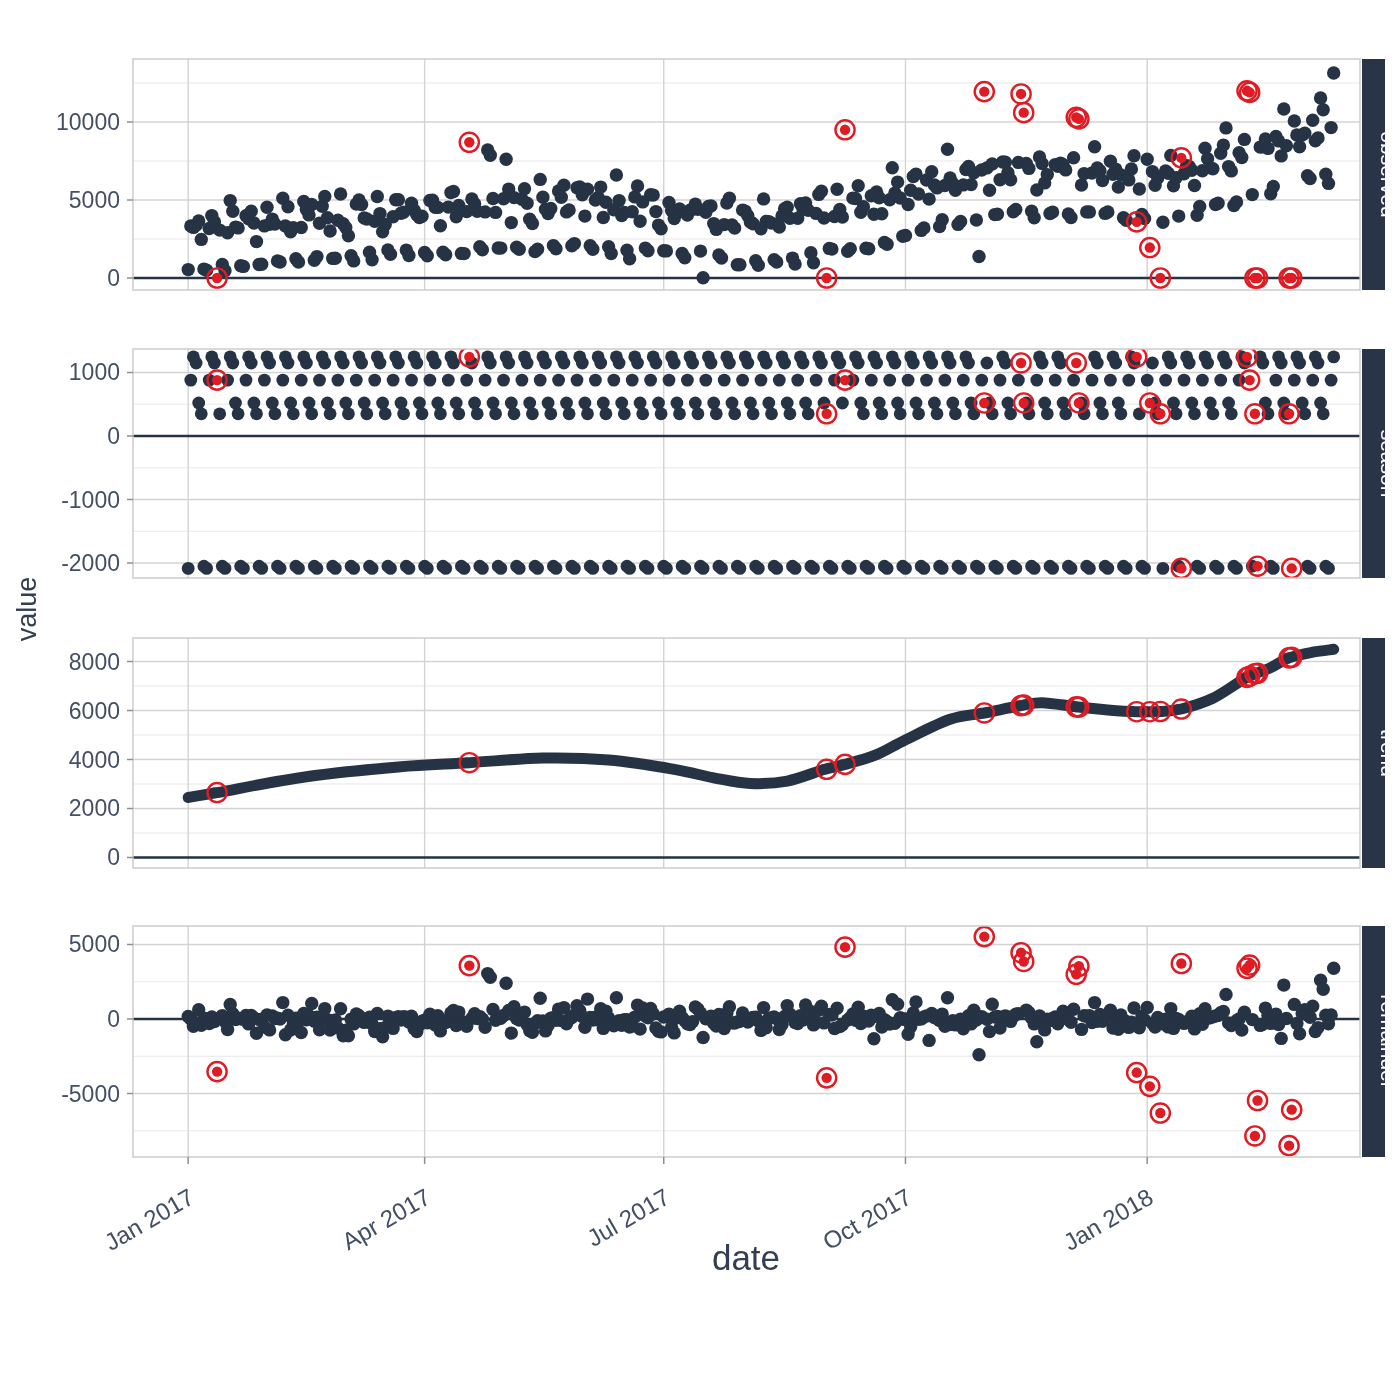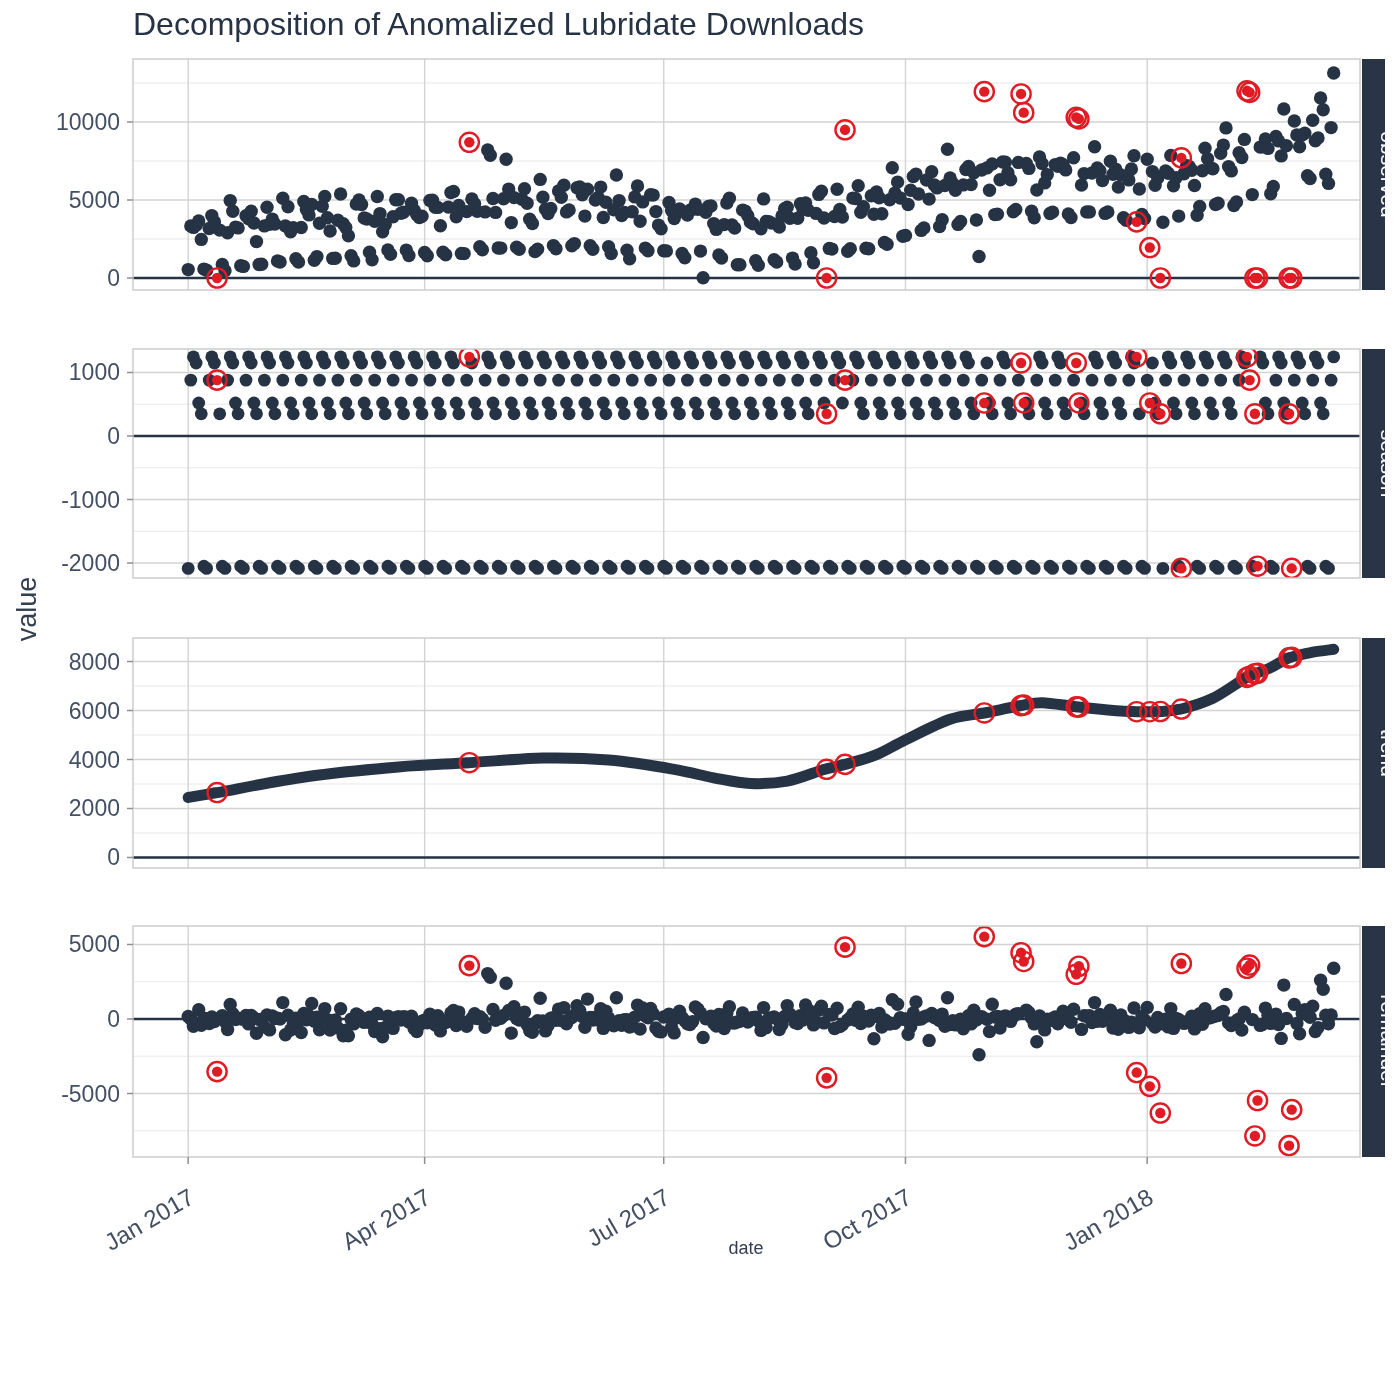--- a/index.html
+++ b/index.html
@@ -2,40 +2,39 @@
 <html><head>
 <meta charset="utf-8">
 <style>
   html,body{margin:0;padding:0;background:#ffffff;}
   .figure{position:relative;width:1400px;height:1400px;background:#ffffff;
           font-family:"Liberation Sans",sans-serif;overflow:hidden;}
   .title{position:absolute;left:133px;top:6px;font-size:32px;color:#263345;}
   .ylab{position:absolute;left:-72px;top:593px;width:200px;height:32px;text-align:center;
         transform:rotate(-90deg);font-size:27px;color:#333e52;}
   .xlab{position:absolute;left:646px;top:1238px;width:200px;text-align:center;
-        font-size:18px;color:#333e52;}
+        font-size:35px;color:#333e52;}
   svg#plot{position:absolute;left:0;top:0;}
   .legend{position:absolute;left:0;right:0;top:1326px;display:flex;justify-content:center;
           align-items:center;font-size:24px;color:#2e3a4e;}
   .legend-title{font-size:27px;margin-right:34px;}
   .key{display:inline-block;position:relative;width:21px;height:21px;margin-right:16px;}
   .ring{position:absolute;left:0;top:0;width:21px;height:21px;border-radius:50%;box-sizing:border-box;}
   .ring.dark{border:2.5px solid #253344;}
   .ring.red{border:2.5px solid #df1b24;}
   .dot{position:absolute;left:50%;top:50%;width:10px;height:10px;border-radius:50%;
        transform:translate(-50%,-50%);}
   .dot.dark{background:#253344;}
   .dot.red{background:#df1b24;}
   .legend-label{margin-right:46px;}
 </style>
 </head>
 <body>
 
 <div class="figure">
-  <div class="title">Decomposition of Anomalized Lubridate Downloads</div>
   <svg id="plot" width="1400" height="1400">
       <defs>
         <clipPath id="clip-observed">
           <rect x="133" y="59" width="1227" height="231"></rect>
         </clipPath>
         <clipPath id="clip-season">
           <rect x="133" y="349" width="1227" height="229"></rect>
         </clipPath>
         <clipPath id="clip-trend">
           <rect x="133" y="638" width="1227" height="230"></rect>

